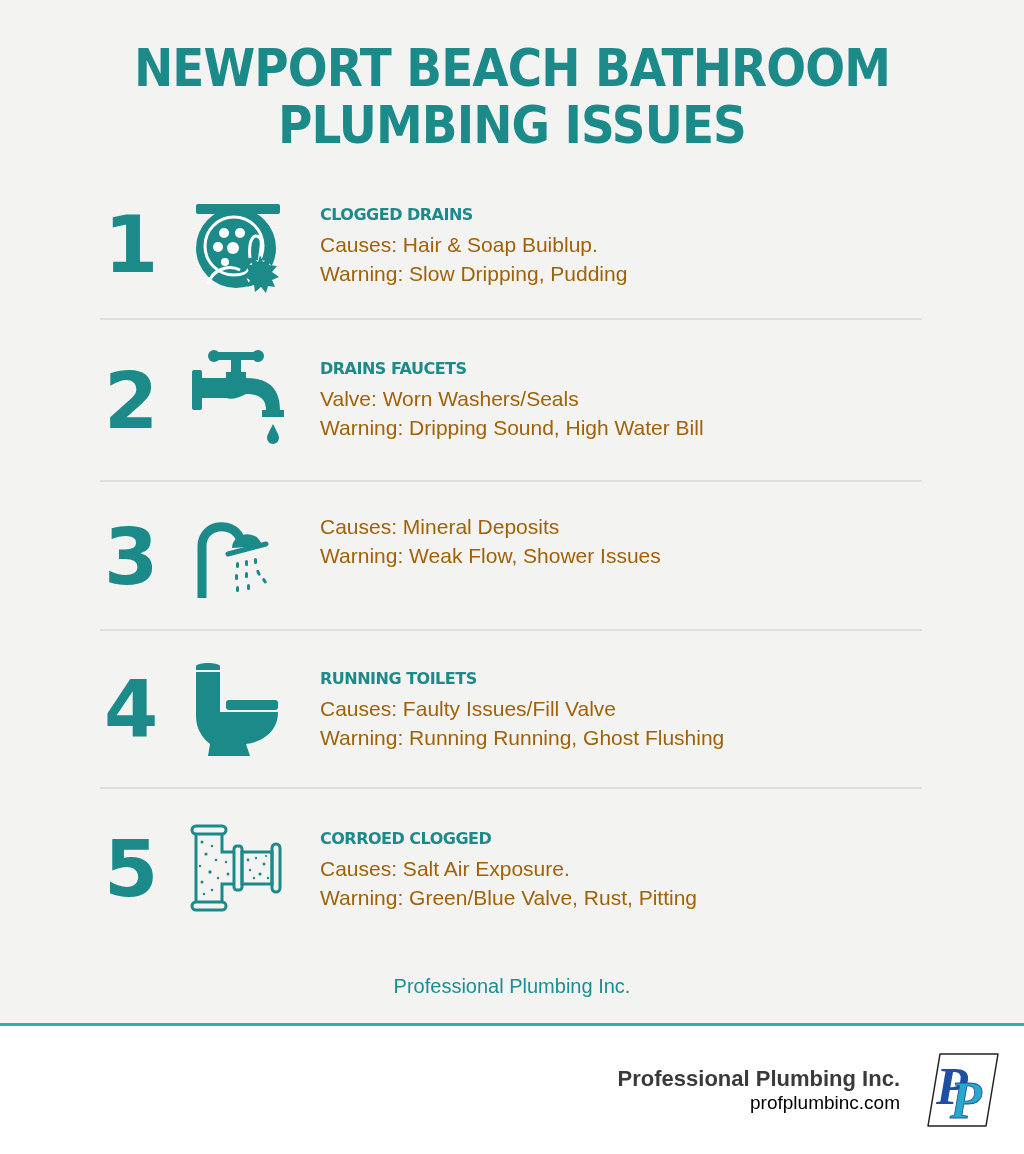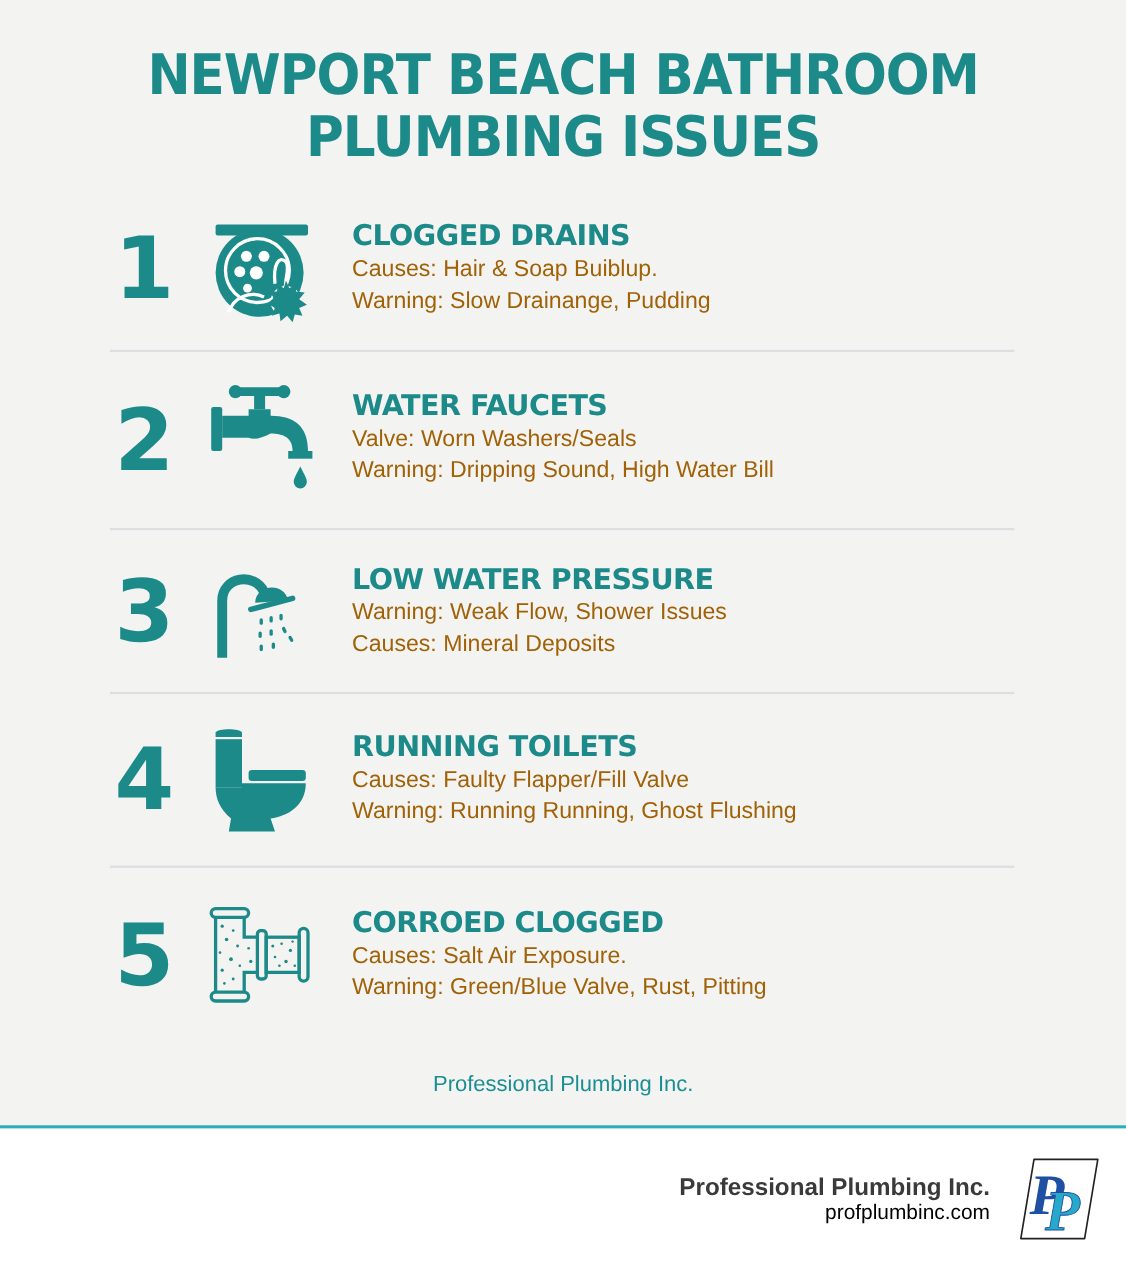--- a/index.html
+++ b/index.html
@@ -42,21 +42,21 @@
     position: absolute;
     left: 88px; top: 0;
     width: 100px; height: 100px;
   }
   .icon svg { width: 100%; height: 100%; display: block; }
   .text { position: absolute; left: 220px; top: 0; }
   .heading {
     color: #1d8a8a;
     font-family: "DejaVu Sans", sans-serif;
     font-weight: bold;
-    font-size: 26px;
+    font-size: 16px;
     line-height: 30px;
     letter-spacing: -0.5px;
     white-space: nowrap;
   }
   .line {
     color: #a16207;
     font-size: 21px;
     line-height: 29px;
     white-space: nowrap;
   }
@@ -128,42 +128,42 @@
       <path d="M20 84 C 24 70, 40 64, 52 70" fill="none" stroke="#fff" stroke-width="3"></path>
       <g transform="translate(72,74)">
         <circle r="13" fill="#1d8a8a" stroke="#fff" stroke-width="2"></circle>
         <path d="M0 -19 L3 -12 L10 -16 L9 -9 L17 -8 L12 -2 L19 3 L12 6 L15 13 L8 12 L6 19 L1 13 L-5 18 L-6 11 L-13 13 L-10 6 L-17 2 L-11 -3 L-15 -9 L-8 -9 L-8 -16 L-2 -12 Z" fill="#1d8a8a"></path>
       </g>
     </svg>
   </div>
   <div class="text">
     <div class="heading">CLOGGED DRAINS</div>
     <div class="line">Causes: Hair &amp; Soap Buiblup.</div>
-    <div class="line">Warning: Slow Drainange, Pudding</div>
+    <div class="line">Warning: Slow Dripping, Pudding</div>
   </div>
 </div>
 
 <div class="divider" style="top:318px;"></div>
 
 <div class="item" style="top:356px;">
   <div class="num">2</div>
   <div class="icon" style="top:-8px;">
     <svg viewBox="0 0 100 100">
       <rect x="22" y="4" width="52" height="8" rx="4" fill="#1d8a8a"></rect>
       <circle cx="26" cy="8" r="6" fill="#1d8a8a"></circle>
       <circle cx="70" cy="8" r="6" fill="#1d8a8a"></circle>
       <rect x="43" y="10" width="10" height="14" fill="#1d8a8a"></rect>
       <rect x="4" y="22" width="10" height="40" rx="2" fill="#1d8a8a"></rect>
       <path d="M14 30 L38 30 L38 24 L58 24 L58 30 C 80 30, 92 40, 92 62 L78 62 C 78 50, 70 46, 58 46 C 50 50, 44 52, 38 50 L14 50 Z" fill="#1d8a8a"></path>
       <rect x="74" y="62" width="22" height="7" fill="#1d8a8a"></rect>
       <path d="M85 76 C 81 84, 79 87, 79 90 A 6 6 0 0 0 91 90 C 91 87, 89 84, 85 76 Z" fill="#1d8a8a"></path>
     </svg>
   </div>
   <div class="text" style="top:-2px;">
-    <div class="heading">WATER FAUCETS</div>
+    <div class="heading">DRAINS FAUCETS</div>
     <div class="line">Valve: Worn Washers/Seals</div>
     <div class="line">Warning: Dripping Sound, High Water Bill</div>
   </div>
 </div>
 
 <div class="divider" style="top:480px;"></div>
 
 <div class="item" style="top:512px;">
   <div class="num">3</div>
   <div class="icon" style="top:0px;">
@@ -178,41 +178,40 @@
         <rect x="47" y="62" width="3" height="6" rx="1.5"></rect>
         <rect x="57" y="60" width="3" height="6" rx="1.5"></rect>
         <rect x="69" y="58" width="3" height="6" rx="1.5" transform="rotate(-25 70 61)"></rect>
         <rect x="48" y="74" width="3" height="6" rx="1.5"></rect>
         <rect x="59" y="72" width="3" height="6" rx="1.5"></rect>
         <rect x="75" y="66" width="3" height="6" rx="1.5" transform="rotate(-30 76 69)"></rect>
       </g>
     </svg>
   </div>
   <div class="text">
-    <div class="heading">LOW WATER PRESSURE</div>
+    <div class="line">Causes: Mineral Deposits</div>
     <div class="line">Warning: Weak Flow, Shower Issues</div>
-    <div class="line">Causes: Mineral Deposits</div>
   </div>
 </div>
 
 <div class="divider" style="top:629px;"></div>
 
 <div class="item" style="top:664px;">
   <div class="num">4</div>
   <div class="icon" style="top:-4px;">
     <svg viewBox="0 0 100 100">
       <path d="M8 6 C 10 2, 30 2, 32 6 L32 10 L8 10 Z" fill="#1d8a8a"></path>
       <rect x="8" y="12" width="24" height="44" fill="#1d8a8a"></rect>
       <rect x="38" y="40" width="52" height="10" rx="3" fill="#1d8a8a"></rect>
       <path d="M8 56 L32 56 L32 52 L90 52 C 90 72, 74 82, 58 84 L62 96 L20 96 L22 84 C 12 76, 8 66, 8 56 Z" fill="#1d8a8a"></path>
     </svg>
   </div>
   <div class="text">
     <div class="heading">RUNNING TOILETS</div>
-    <div class="line">Causes: Faulty Flapper/Fill Valve</div>
+    <div class="line">Causes: Faulty Issues/Fill Valve</div>
     <div class="line">Warning: Running Running, Ghost Flushing</div>
   </div>
 </div>
 
 <div class="divider" style="top:787px;"></div>
 
 <div class="item" style="top:824px;">
   <div class="num">5</div>
   <div class="icon" style="top:-2px;">
     <svg viewBox="0 0 100 100">

